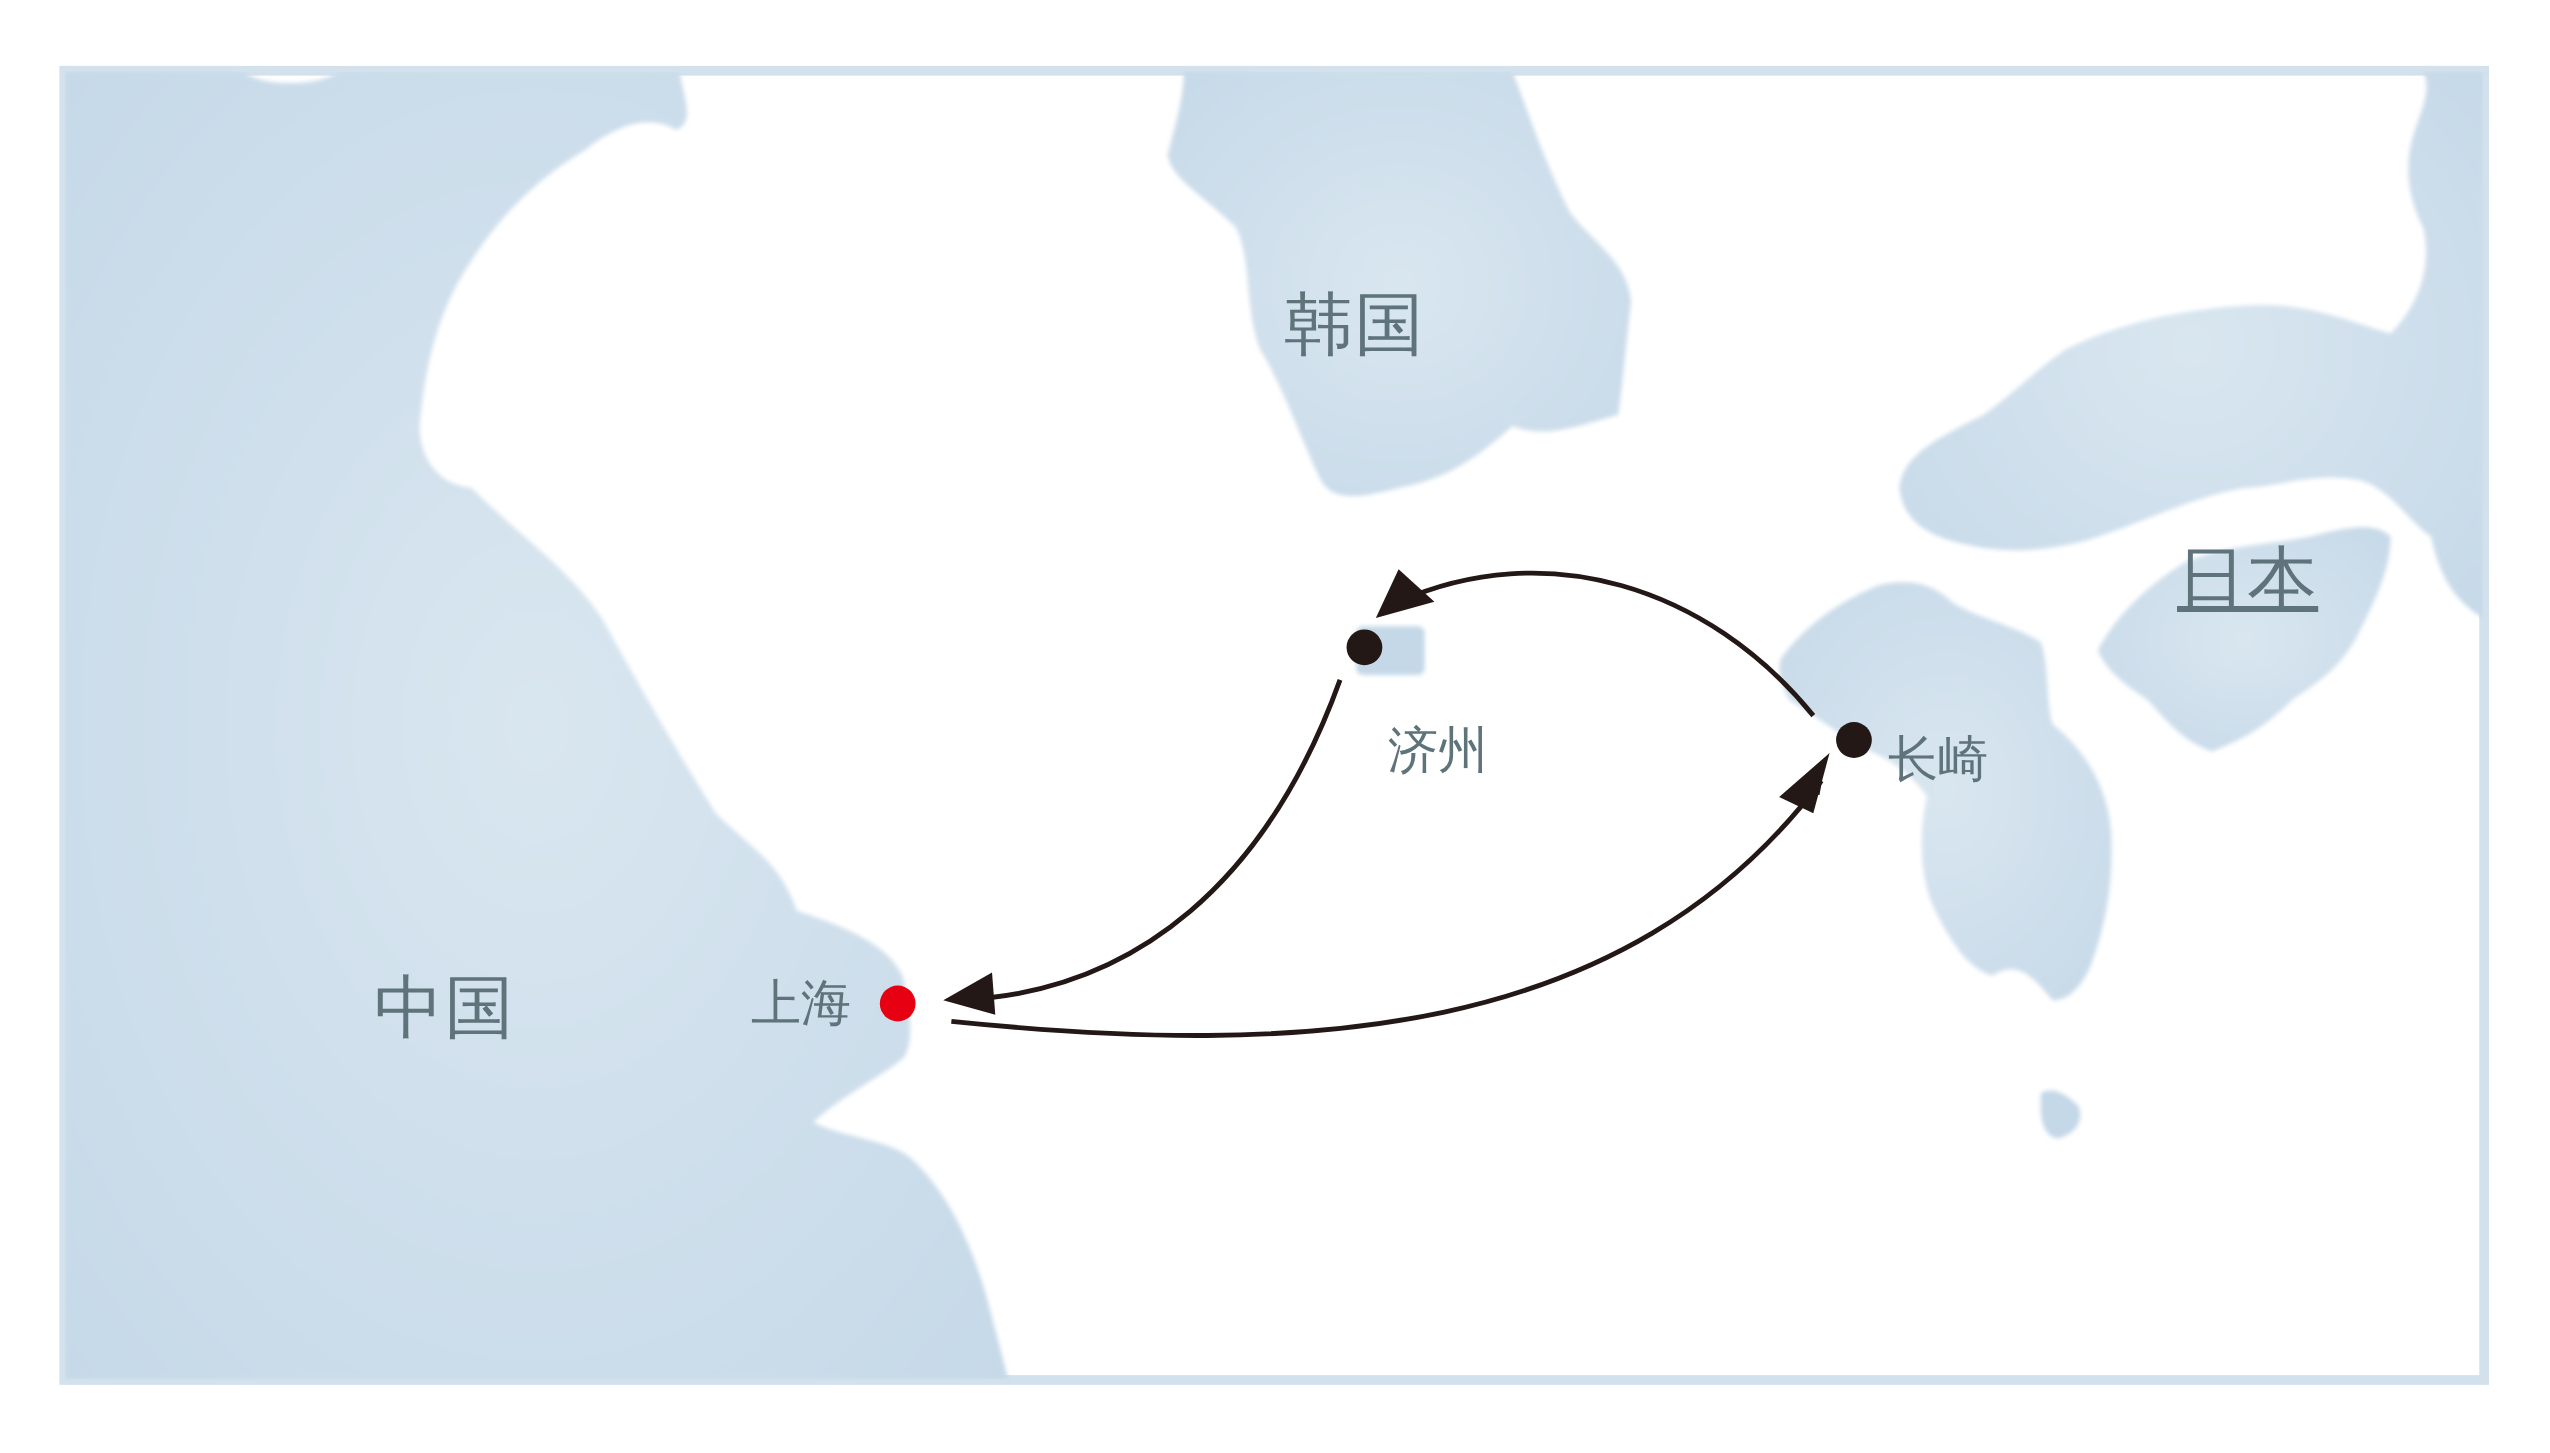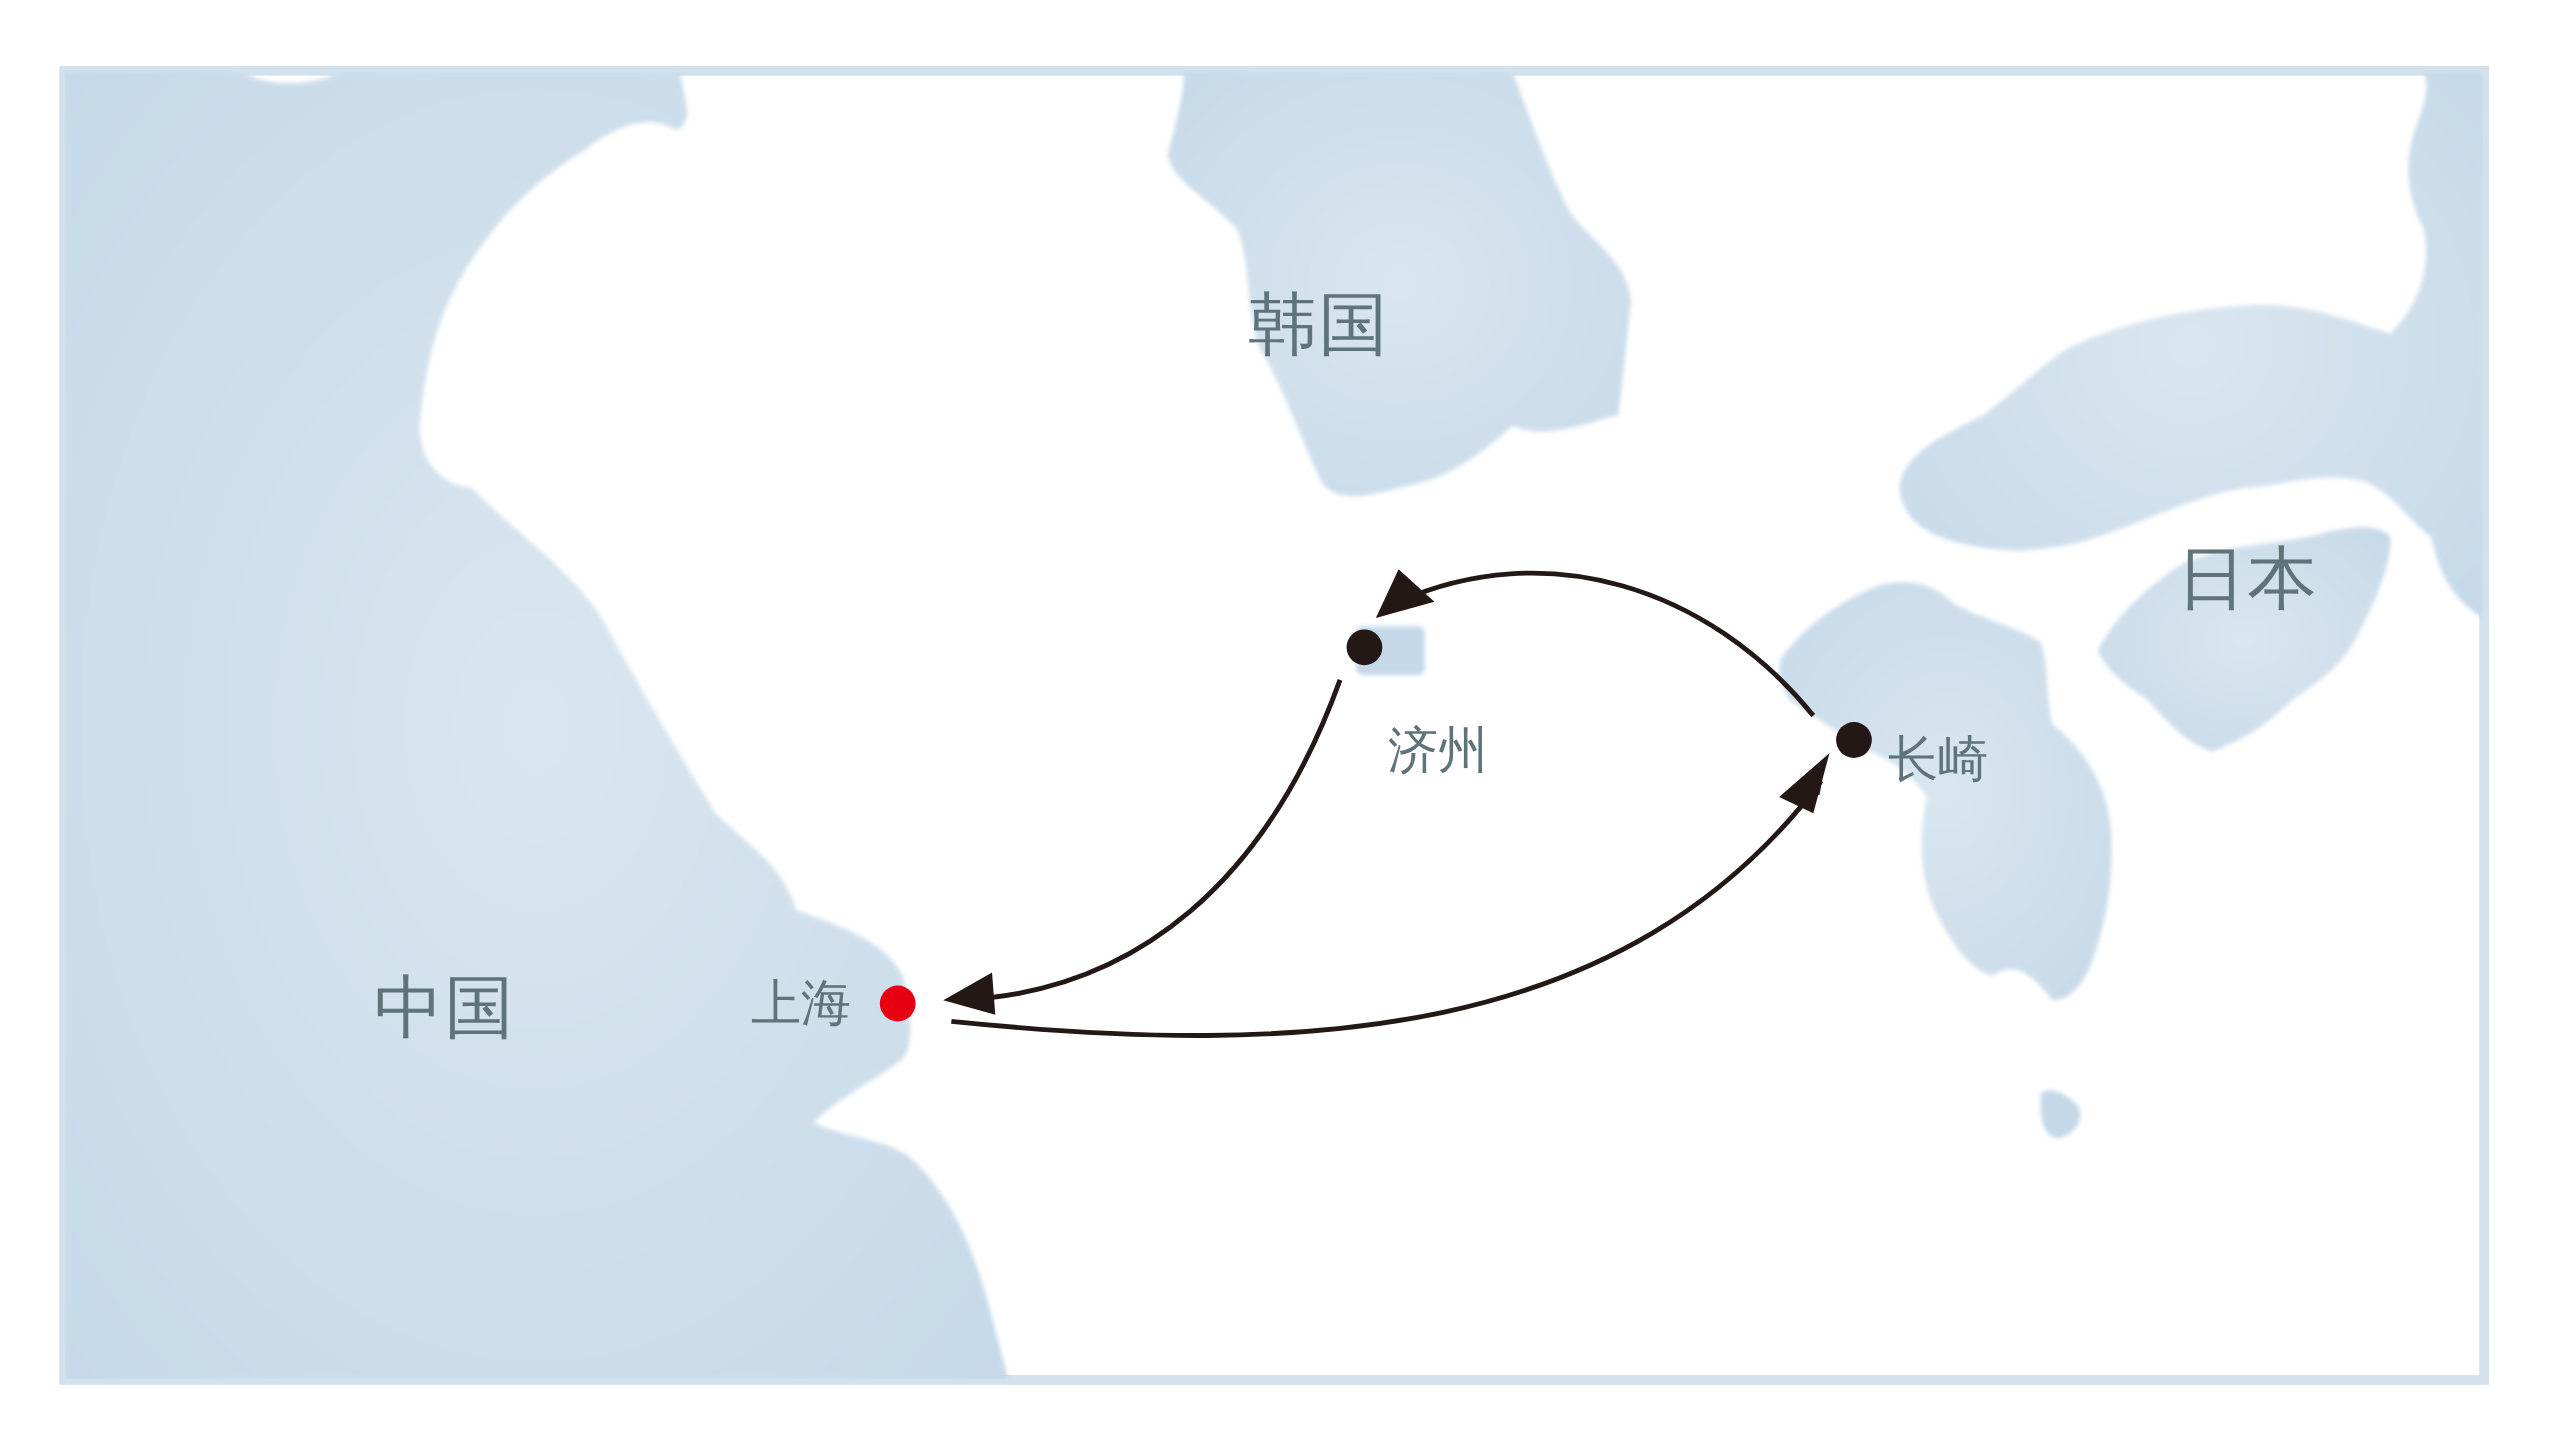--- a/index.html
+++ b/index.html
@@ -74,19 +74,19 @@
   <polygon points="1125,463 1094,490 1115,500" fill="#231815"></polygon>
   <polygon points="846,380 860,350 882,370" fill="#231815"></polygon>
   <polygon points="580,615 610,598 612,624" fill="#231815"></polygon>
 
   <circle cx="552" cy="617" r="11" fill="#e60012"></circle>
   <circle cx="839" cy="398" r="11" fill="#231815"></circle>
   <circle cx="1140" cy="455" r="11" fill="#231815"></circle>
 </svg>
 
 <div class="label country" style="left:374px; top:973px;text-align:right;">中国</div>
-<div class="label country" style="left:1248px; top:290px;">韩国</div>
-<div class="label country" style="left:2177px; top:544px;">日本</div>
+<div class="label country" style="left:1284px; top:290px;">韩国</div>
+<div class="label country" style="left:2177px; top:544px;text-decoration:underline;">日本</div>
 
 <div class="label city" style="left:751px; top:960px;">上海</div>
 <div class="label city" style="left:1388px; top:707px;">济州</div>
 <div class="label city" style="left:1888px; top:716px;font-family:Liberation Serif, serif;">长崎</div>
 
 
 </body></html>

